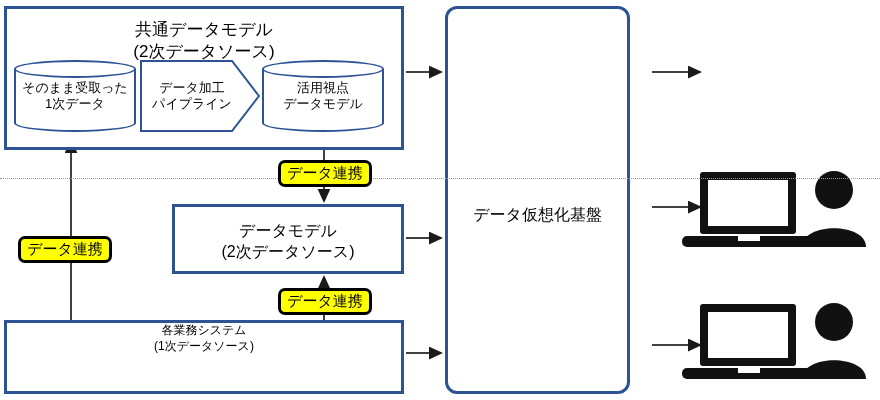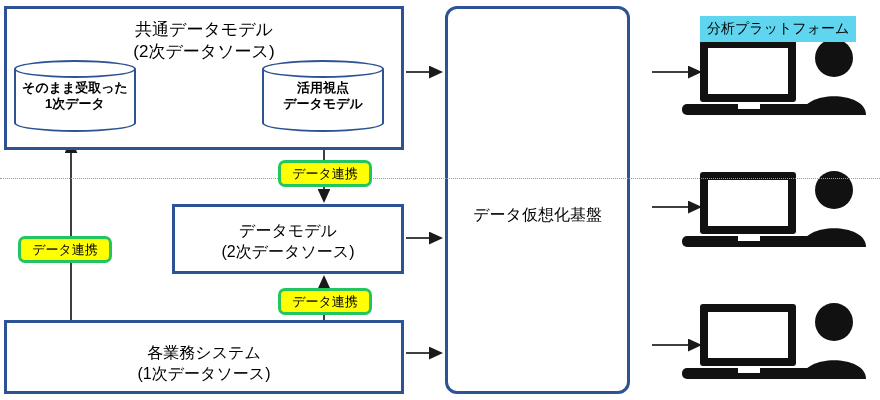--- a/index.html
+++ b/index.html
@@ -100,21 +100,20 @@
     position: absolute;
     left: 0;
     right: 0;
     top: 50%;
     transform: translateY(-50%);
     text-align: center;
     font-size: 13px;
     line-height: 1.25;
     white-space: pre-line;
     z-index: 3;
-    font-weight: bold;
   }
   #cyl-raw { left: 14px; top: 60px; width: 122px; height: 72px; }
   #cyl-model { left: 262px; top: 60px; width: 122px; height: 72px; }
 
   
   #pipeline {
     position: absolute;
     left: 140px;
     top: 60px;
     width: 120px;
@@ -141,21 +140,21 @@
   }
   #data-mart-title { top: 14px; font-size: 16px; }
 
   
   #biz-sys-box {
     left: 4px;
     top: 320px;
     width: 400px;
     height: 74px;
   }
-  #biz-sys-title { top: 20px; font-size: 16px; }
+  #biz-sys-title { top: 0; font-size: 12px; }
 
   
   #virtualization-box {
     position: absolute;
     left: 445px;
     top: 6px;
     width: 185px;
     height: 388px;
     box-sizing: border-box;
     border: 3px solid #2E5395;
@@ -169,26 +168,26 @@
     top: 196px;
     text-align: center;
     font-size: 16px;
   }
 
   
   .link-badge {
     position: absolute;
     box-sizing: border-box;
     background: #FFFF00;
-    border: 3px solid #22c55e;
+    border: 3px solid #000000;
     border-radius: 7px;
     display: flex;
     align-items: center;
     justify-content: center;
-    font-size: 13px;
+    font-size: 15px;
     color: #000000;
     z-index: 6;
   }
   #badge-top   { left: 278px; top: 160px; width: 94px; height: 27px; }
   #badge-left  { left: 18px;  top: 236px; width: 94px; height: 27px; }
   #badge-mid   { left: 278px; top: 288px; width: 94px; height: 27px; }
 
   
   .consumer {
     position: absolute;
@@ -270,20 +269,27 @@
   </div>
 
   <div id="cyl-raw" class="cylinder">
     <div class="cyl-body"></div>
     <div class="cyl-bottom"></div>
     <div class="cyl-top"></div>
     <div class="cyl-label">そのまま受取った
 1次データ</div>
   </div>
 
+  <div id="pipeline">
+    <svg width="120" height="72" viewBox="0 0 120 72" xmlns="http://www.w3.org/2000/svg">
+      <polygon points="1,1 92,1 119,36 92,71 1,71" fill="#ffffff" stroke="#2E5395" stroke-width="2"></polygon>
+    </svg>
+    <div id="pipeline-label">データ加工
+パイプライン</div>
+  </div>
 
   <div id="cyl-model" class="cylinder">
     <div class="cyl-body"></div>
     <div class="cyl-bottom"></div>
     <div class="cyl-top"></div>
     <div class="cyl-label">活用視点
 データモデル</div>
   </div>
 
   <div id="data-mart-box" class="box">
@@ -297,31 +303,20 @@
   </div>
 
   <div id="virtualization-box">
     <div id="virtualization-label">データ仮想化基盤</div>
   </div>
 
   <div id="badge-top" class="link-badge">データ連携</div>
   <div id="badge-left" class="link-badge">データ連携</div>
   <div id="badge-mid" class="link-badge">データ連携</div>
 
-  <div id="consumer-analytics" class="consumer">
-    <div class="consumer-tag" style="background:#5FD5EF;">分析プラットフォーム</div>
-    <svg class="consumer-art" viewBox="0 0 200 96" xmlns="http://www.w3.org/2000/svg">
-      <rect x="28" y="8" width="96" height="62" rx="3" fill="#111111"></rect>
-      <rect x="36" y="16" width="80" height="46" fill="#ffffff"></rect>
-      <rect x="10" y="72" width="132" height="11" rx="5" fill="#111111"></rect>
-      <rect x="66" y="72" width="22" height="5" fill="#ffffff"></rect>
-      <circle cx="162" cy="26" r="19" fill="#111111"></circle>
-      <path d="M130 83 C130 58, 194 58, 194 83 Z" fill="#111111"></path>
-    </svg>
-  </div>
 
   <div id="consumer-bi" class="consumer">
     <svg class="consumer-art" viewBox="0 0 200 96" xmlns="http://www.w3.org/2000/svg">
       <rect x="28" y="8" width="96" height="62" rx="3" fill="#111111"></rect>
       <rect x="36" y="16" width="80" height="46" fill="#ffffff"></rect>
       <rect x="10" y="72" width="132" height="11" rx="5" fill="#111111"></rect>
       <rect x="66" y="72" width="22" height="5" fill="#ffffff"></rect>
       <circle cx="162" cy="26" r="19" fill="#111111"></circle>
       <path d="M130 83 C130 58, 194 58, 194 83 Z" fill="#111111"></path>
     </svg>

